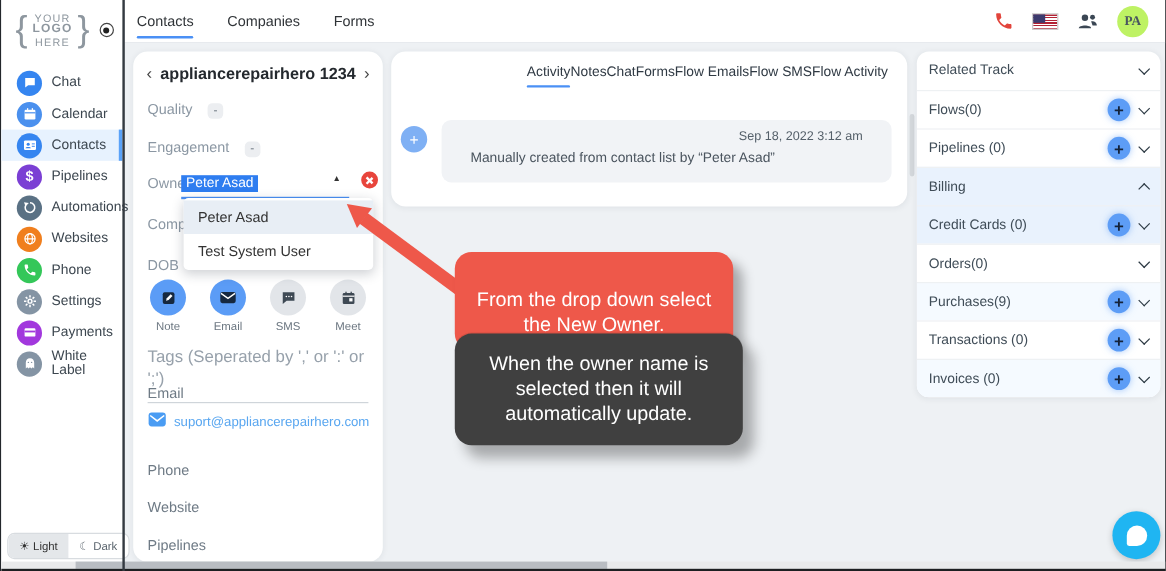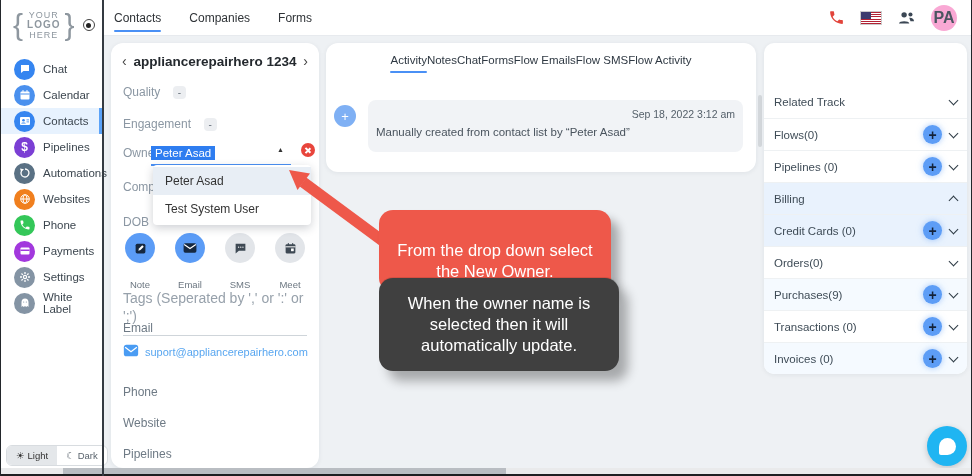--- a/index.html
+++ b/index.html
@@ -30,22 +30,22 @@
   
   .topbar { position:absolute; left:103px; right:0; top:0; height:36px; background:#fff; border-bottom:1px solid #e7eaee;
             display:flex; align-items:center; z-index:4; }
   .ttabs { display:flex; gap:28px; padding-left:10px; height:100%; align-items:center; }
   .ttab { font-size:12px; color:#2f3337; position:relative; height:100%; display:flex; align-items:center; cursor:pointer; }
   .ttab.active::after { content:""; position:absolute; left:0; right:0; bottom:3px; height:2px; background:#4a90f5; border-radius:2px; }
   .ticons { margin-left:auto; display:flex; align-items:center; gap:15px; padding-right:14px; }
   .ticons svg { display:block; }
   .flag { width:22px; height:14px; position:relative; background:repeating-linear-gradient(#b22234 0 1.1px,#fff 1.1px 2.2px); border:0.5px solid #ccc; }
   .flag::after { content:""; position:absolute; left:0; top:0; width:10px; height:7.5px; background:#3c3b6e; }
-  .avatar { width:26px; height:26px; border-radius:50%; background:#f9a8d4; color:#4a5560; font-size:16px; font-weight:bold;
-            display:flex; align-items:center; justify-content:center; }
+  .avatar { width:26px; height:26px; border-radius:50%; background:#bef264; color:#4a5560; font-size:11px; font-weight:bold;
+            display:flex; align-items:center; justify-content:center;font-family:Liberation Serif, serif; }
 
   
   .ccard { position:absolute; left:110px; top:43px; width:208px; height:425px; background:#fff; border-radius:12px;
            box-shadow:0 1px 5px rgba(30,40,60,.07); z-index:3; }
   .ccard .abs { position:absolute; }
   .chead { left:8px; top:10px; width:192px; display:flex; align-items:center; justify-content:space-between; }
   .navch { font-size:14px; color:#444; cursor:pointer; padding:0 3px; }
   .ctitle { font-size:13.5px; font-weight:bold; color:#24292e; white-space:nowrap; }
   .flabel { font-size:12px; color:#8b97a3; }
   .badge { display:inline-block; background:#eceef1; color:#6a747e; font-size:10px; border-radius:4px; padding:0 5px; line-height:13px; margin-left:8px; }
@@ -53,56 +53,56 @@
   .owninput { position:absolute; left:40px; top:100px; width:140px; border-bottom:2px solid #4a90f5; padding-bottom:3px; }
   .caret { position:absolute; left:166px; top:103px; font-size:7px; color:#333; }
   .remx { position:absolute; left:190px; top:100px; width:14px; height:14px; background:#e8453c; border-radius:50%; }
   .remx::before,.remx::after { content:""; position:absolute; left:6.2px; top:3.5px; width:1.6px; height:7px; background:#fff; }
   .remx::before { transform:rotate(45deg); } .remx::after { transform:rotate(-45deg); }
   .ddown { position:absolute; left:42px; top:122px; width:158px; background:#fff; border-radius:4px; z-index:8;
            box-shadow:0 3px 10px rgba(30,40,60,.22); padding:2px 0; }
   .dopt { font-size:12px; color:#333; padding:7px 12px; cursor:pointer; }
   .dopt.sel { background:#e8eef5; }
   .acts { position:absolute; left:4px; top:190px; width:200px; display:flex; justify-content:space-around; }
-  .act { display:flex; flex-direction:column; align-items:center; gap:16px; cursor:pointer; }
+  .act { display:flex; flex-direction:column; align-items:center; gap:4px; cursor:pointer; }
   .acirc { width:30px; height:30px; border-radius:50%; display:flex; align-items:center; justify-content:center; }
   .acirc.blue { background:#5b9cf6; } .acirc.gray { background:#e2e5e9; }
   .alabel { font-size:9.5px; color:#6b7680; }
   .tagsline { border-bottom:1px solid #cfd5da; padding-bottom:10px; }
   .maillink { display:flex; align-items:center; gap:6px; }
   .mailtxt { font-size:11px; color:#58a6f0; cursor:pointer; }
 
   
   .mcard { position:absolute; left:325px; top:43px; width:430px; height:129px; background:#fff; border-radius:12px;
            box-shadow:0 1px 5px rgba(30,40,60,.07); }
-  .atabs { display:flex; justify-content:center; padding:0 16px; height:34px; align-items:center; }
+  .atabs { display:flex; justify-content:flex-end; padding:0 16px; height:34px; align-items:center; }
   .atab { font-size:11.5px; color:#2f3943; position:relative; height:100%; display:flex; align-items:center; cursor:pointer; }
   .atab.active::after { content:""; position:absolute; left:0; right:0; bottom:4px; height:2px; background:#4a90f5; border-radius:2px; }
   .feedplus { position:absolute; left:8px; top:62px; width:22px; height:22px; border-radius:50%; background:#7fb0f4;
               color:#fff; font-size:13px; display:flex; align-items:center; justify-content:center; }
-  .aitem { position:absolute; left:42px; top:57px; right:13px; height:52px; background:#f1f3f6; border-radius:8px; padding:8px 8px; }
+  .aitem { position:absolute; left:42px; top:57px; right:13px; height:52px; background:#f1f3f6; border-radius:8px; padding:8px 24px; }
   .adate { text-align:right; font-size:10.5px; color:#55606a; }
   .atext { font-size:11.5px; color:#4a545e; margin-top:6px; }
   .midscroll { position:absolute; left:757px; top:95px; width:4px; height:52px; background:#d3d7db; border-radius:2px; }
 
   
   .callout { position:absolute; left:378px; top:210px; width:241px; height:161px; z-index:20; color:#fff; text-align:center;
              font-size:16.5px; line-height:21px;padding-left:31px; }
   .cbox1 { position:absolute; left:0; top:0; width:232px; height:82px; background:#ee584a; border-radius:14px;
            box-shadow:8px 9px 10px rgba(0,0,0,.30); display:flex; align-items:flex-end; justify-content:center; padding:0 14px 10px; }
   .cbox2 { position:absolute; left:0; top:68px; width:240px; height:93px; background:#404040; border-radius:14px;
            box-shadow:0 -1px 0 rgba(0,0,0,.10), 9px 10px 11px rgba(0,0,0,.30);
            display:flex; align-items:center; justify-content:center; padding:0 16px; }
   .arrowsvg { position:absolute; left:0; top:0; width:972px; height:476px; z-index:18; pointer-events:none; }
 
   
   .rpanel { position:absolute; left:763px; top:43px; width:203px; background:#fff; border-radius:10px;
             box-shadow:0 1px 5px rgba(30,40,60,.07); overflow:hidden; }
   .rrow { height:32px; display:flex; align-items:center; padding:0 10px; border-top:1px solid #eef1f3; cursor:pointer; }
-  .rrow:first-child { border-top:none;margin-top:43px; }
+  .rrow:first-child { border-top:none; }
   .rrow.tint { background:#e9f2fd; } .rrow.tint2 { background:#f5faff; }
   .rlabel { font-size:11.5px; color:#3f4c57; }
   .rctrl { margin-left:auto; display:flex; align-items:center; gap:8px; }
   .pbtn { width:19px; height:19px; border-radius:50%; background:#5d9df6; color:#14233a; font-size:14px; font-weight:bold;
           display:flex; align-items:center; justify-content:center; box-shadow:0 0 6px rgba(91,157,246,.55); }
   .chev { width:7px; height:7px; border-right:1.8px solid #2d3a44; border-bottom:1.8px solid #2d3a44; transform:rotate(45deg); margin-top:-3px; }
   .chev.up { transform:rotate(-135deg); margin-top:4px; }
 
   
   .chatw { position:absolute; left:926px; top:426px; width:40px; height:40px; border-radius:50%; background:#1fb5f2;
@@ -186,47 +186,47 @@
           </span>
         <span class="mlabel">Websites</span>
       </div>
       <div class="mitem">
         <span class="micon" style="background:#34c759">
           <svg viewBox="0 0 24 24">
               <path d="M6.6 10.8c1.4 2.8 3.8 5.1 6.6 6.6l2.2-2.2c.3-.3.7-.4 1-.2 1.1.4 2.3.6 3.6.6.6 0 1 .4 1 1V20c0 .6-.4 1-1 1C10.6 21 3 13.4 3 4c0-.6.4-1 1-1h3.5c.6 0 1 .4 1 1 0 1.2.2 2.4.6 3.6.1.3 0 .7-.2 1l-2.3 2.2z" fill="#fff"></path>
             </svg>
           </span>
         <span class="mlabel">Phone</span>
-      </div>
-      <div class="mitem">
-        <span class="micon" style="background:#a238dd">
-          <svg viewBox="0 0 24 24">
-              <rect x="3" y="5" width="18" height="14" rx="2" fill="#fff"></rect>
-              <rect x="3" y="9" width="18" height="3" fill="#a238dd"></rect>
-            </svg>
-          </span>
-        <span class="mlabel">Payments</span>
       </div>
       <div class="mitem">
         <span class="micon" style="background:#8494a4">
           <svg viewBox="0 0 24 24">
               <circle cx="12" cy="12" r="3.2" fill="none" stroke="#fff" stroke-width="2.4"></circle>
               <g stroke="#fff" stroke-width="2.6">
                 <line x1="12" y1="2" x2="12" y2="6"></line>
                 <line x1="12" y1="18" x2="12" y2="22"></line>
                 <line x1="2" y1="12" x2="6" y2="12"></line>
                 <line x1="18" y1="12" x2="22" y2="12"></line>
                 <line x1="4.9" y1="4.9" x2="7.7" y2="7.7"></line>
                 <line x1="16.3" y1="16.3" x2="19.1" y2="19.1"></line>
                 <line x1="19.1" y1="4.9" x2="16.3" y2="7.7"></line>
                 <line x1="7.7" y1="16.3" x2="4.9" y2="19.1"></line>
               </g>
             </svg>
           </span>
         <span class="mlabel">Settings</span>
+      </div>
+      <div class="mitem">
+        <span class="micon" style="background:#a238dd">
+          <svg viewBox="0 0 24 24">
+              <rect x="3" y="5" width="18" height="14" rx="2" fill="#fff"></rect>
+              <rect x="3" y="9" width="18" height="3" fill="#a238dd"></rect>
+            </svg>
+          </span>
+        <span class="mlabel">Payments</span>
       </div>
       <div class="mitem">
         <span class="micon" style="background:#8494a4">
           <svg viewBox="0 0 24 24">
               <path d="M12 3c4.5 0 7 3.2 7 7.5V20l-2.3-2-2.4 2-2.3-2-2.3 2-2.4-2L5 20v-9.5C5 6.2 7.5 3 12 3z" fill="#fff"></path>
               <circle cx="9.3" cy="10" r="1.2" fill="#8494a4"></circle>
               <circle cx="14.7" cy="10" r="1.2" fill="#8494a4"></circle>
             </svg>
           </span>
         <span class="mlabel">White Label</span>

